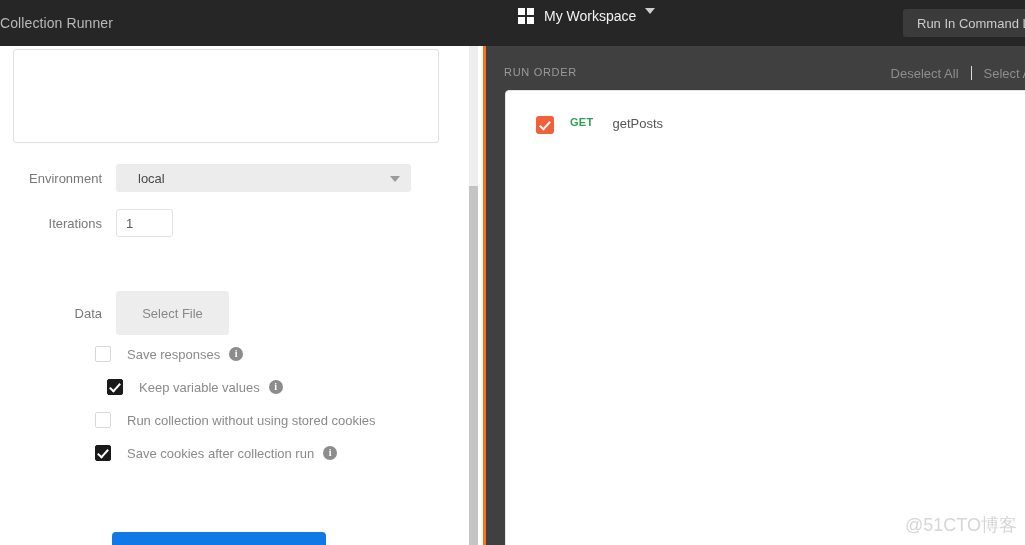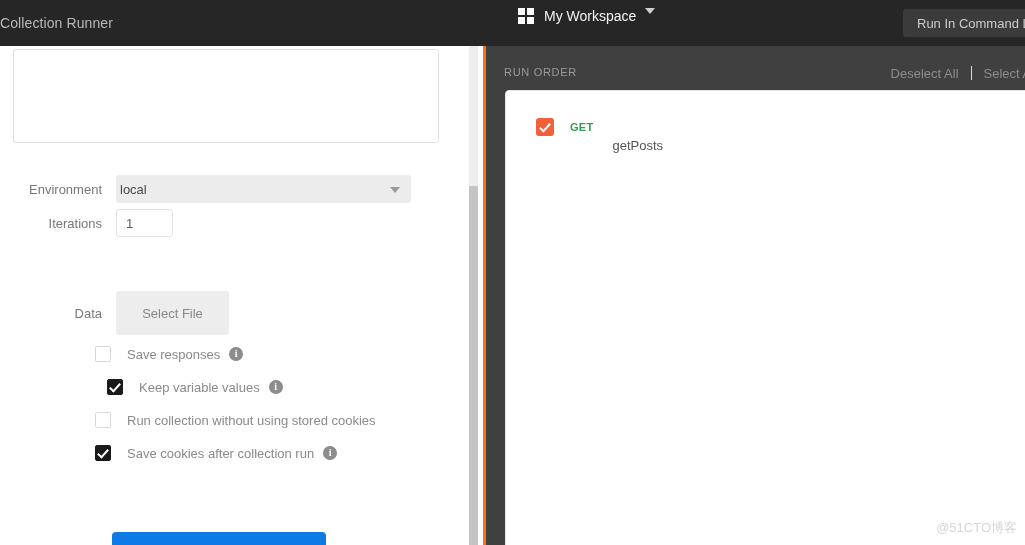--- a/index.html
+++ b/index.html
@@ -116,21 +116,21 @@
     color: #787878;
     white-space: nowrap;
   }
   .env-select {
     width: 295px; height: 28px;
     background: #ececec;
     border: none;
     border-radius: 3px;
     display: flex;
     align-items: center;
-    padding: 0 4px;
+    padding: 0 22px;
     box-sizing: border-box;
     position: relative;
     cursor: pointer;
   }
   .env-value {
     font-size: 13px;
     color: #484848;
   }
   .sel-caret {
     position: absolute;
@@ -294,21 +294,21 @@
     width: 542px; height: 491px;
     background: #ffffff;
     border: 1px solid #e4e4e4;
     border-radius: 4px;
     box-sizing: border-box;
   }
   .req-row {
     position: absolute;
     left: 30px; top: 25px;
     display: flex;
-    align-items: center;
+    align-items: flex-start;
     height: 22px;
   }
   .cb-orange {
     width: 18px; height: 18px;
     background: #f0613a;
     border-radius: 3px;
     position: relative;
     cursor: pointer;
     flex: 0 0 auto;
   }
@@ -326,26 +326,25 @@
     font-size: 11px;
     font-weight: bold;
     color: #2f9e52;
     letter-spacing: .3px;
   }
   .req-name {
     margin-left: 19px;
     font-size: 13px;
     color: #555555;
     white-space: nowrap;
-    margin-top: 37px;
   }
   .watermark {
     position: absolute;
     right: 8px; bottom: 8px;
-    font-size: 13px;
+    font-size: 18px;
     color: #d6d6d6;
     white-space: nowrap;
     user-select: none;
   }
 </style>
 </head>
 <body>
 
 <div class="topbar">
   <div class="topbar-title" style="left:0px;">Collection Runner</div>
@@ -361,21 +360,21 @@
     <span class="caret-down"></span>
   </div>
 
   <button class="cmdline-btn">Run In Command Line</button>
 </div>
 
 <div class="left-pane">
 
   <div class="empty-box"></div>
 
-  <div class="form-row" style="top:129px;justify-content:center;">
+  <div class="form-row" style="top:118px;justify-content:center;">
     <span class="row-label">Environment</span>
     <div class="env-select">
       <span class="env-value">local</span>
       <span class="sel-caret"></span>
     </div>
   </div>
 
   <div class="form-row" style="top:163px;">
     <span class="row-label">Iterations</span>
     <input class="num-input" type="text" value="1" style="">

